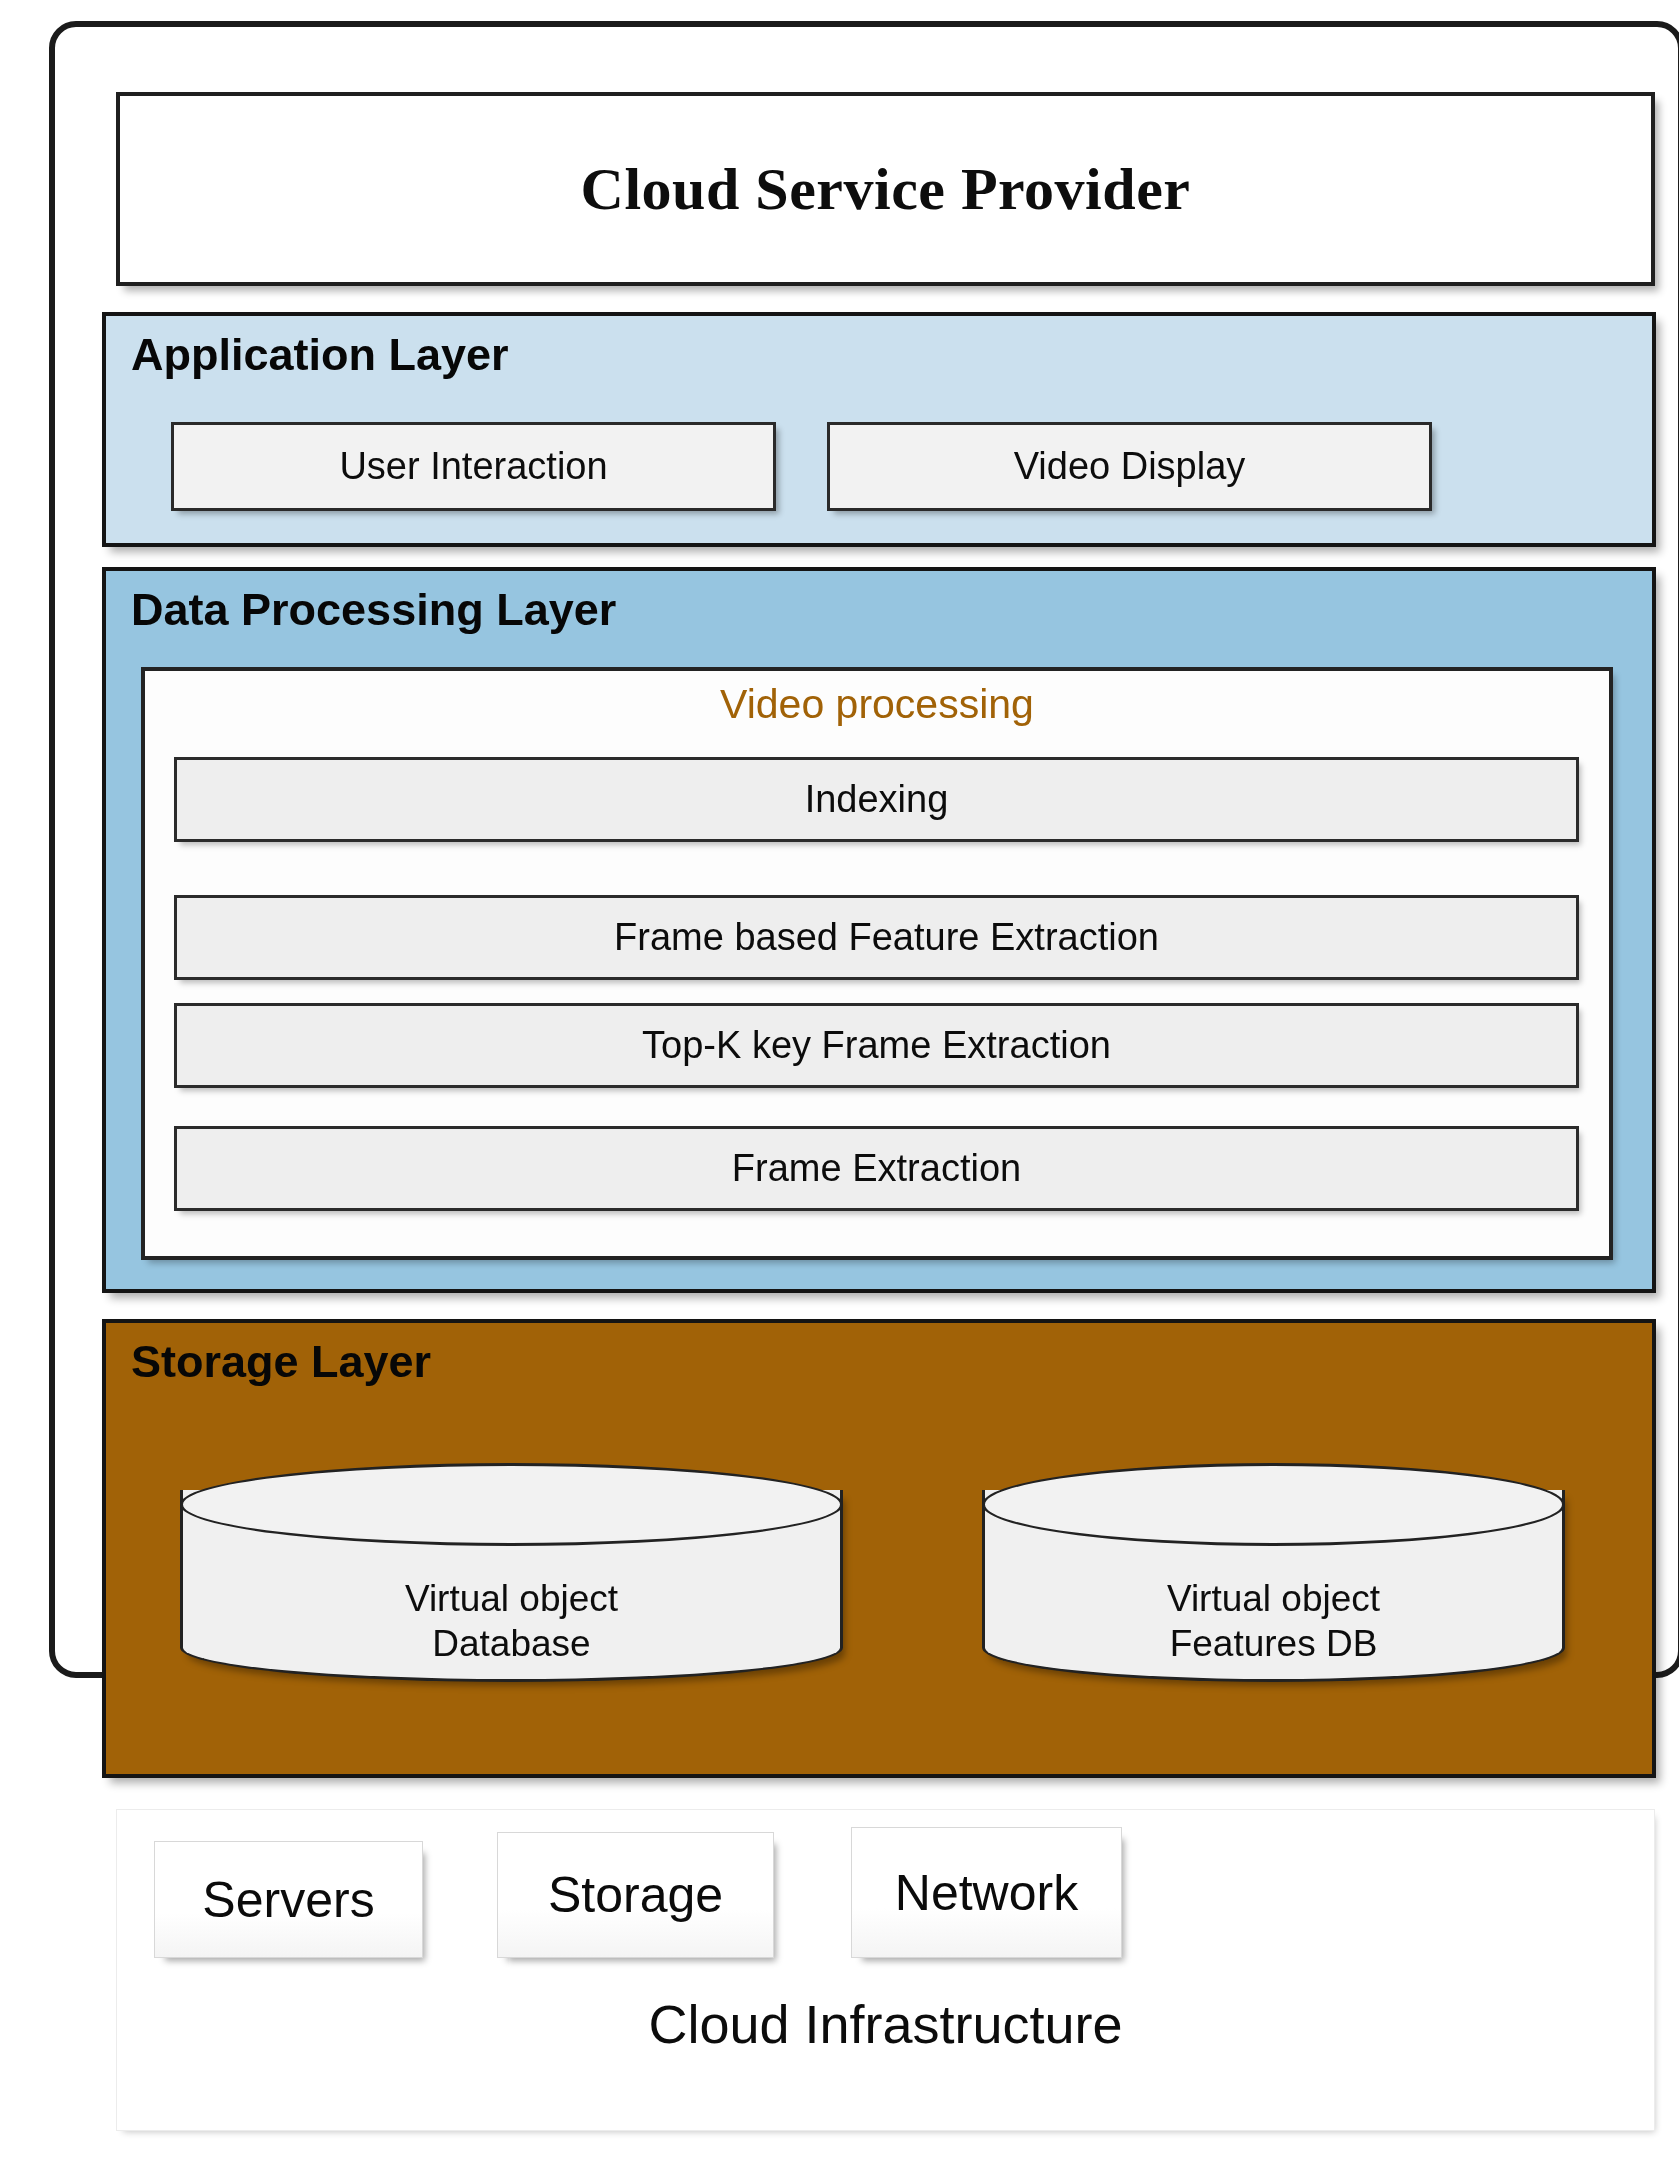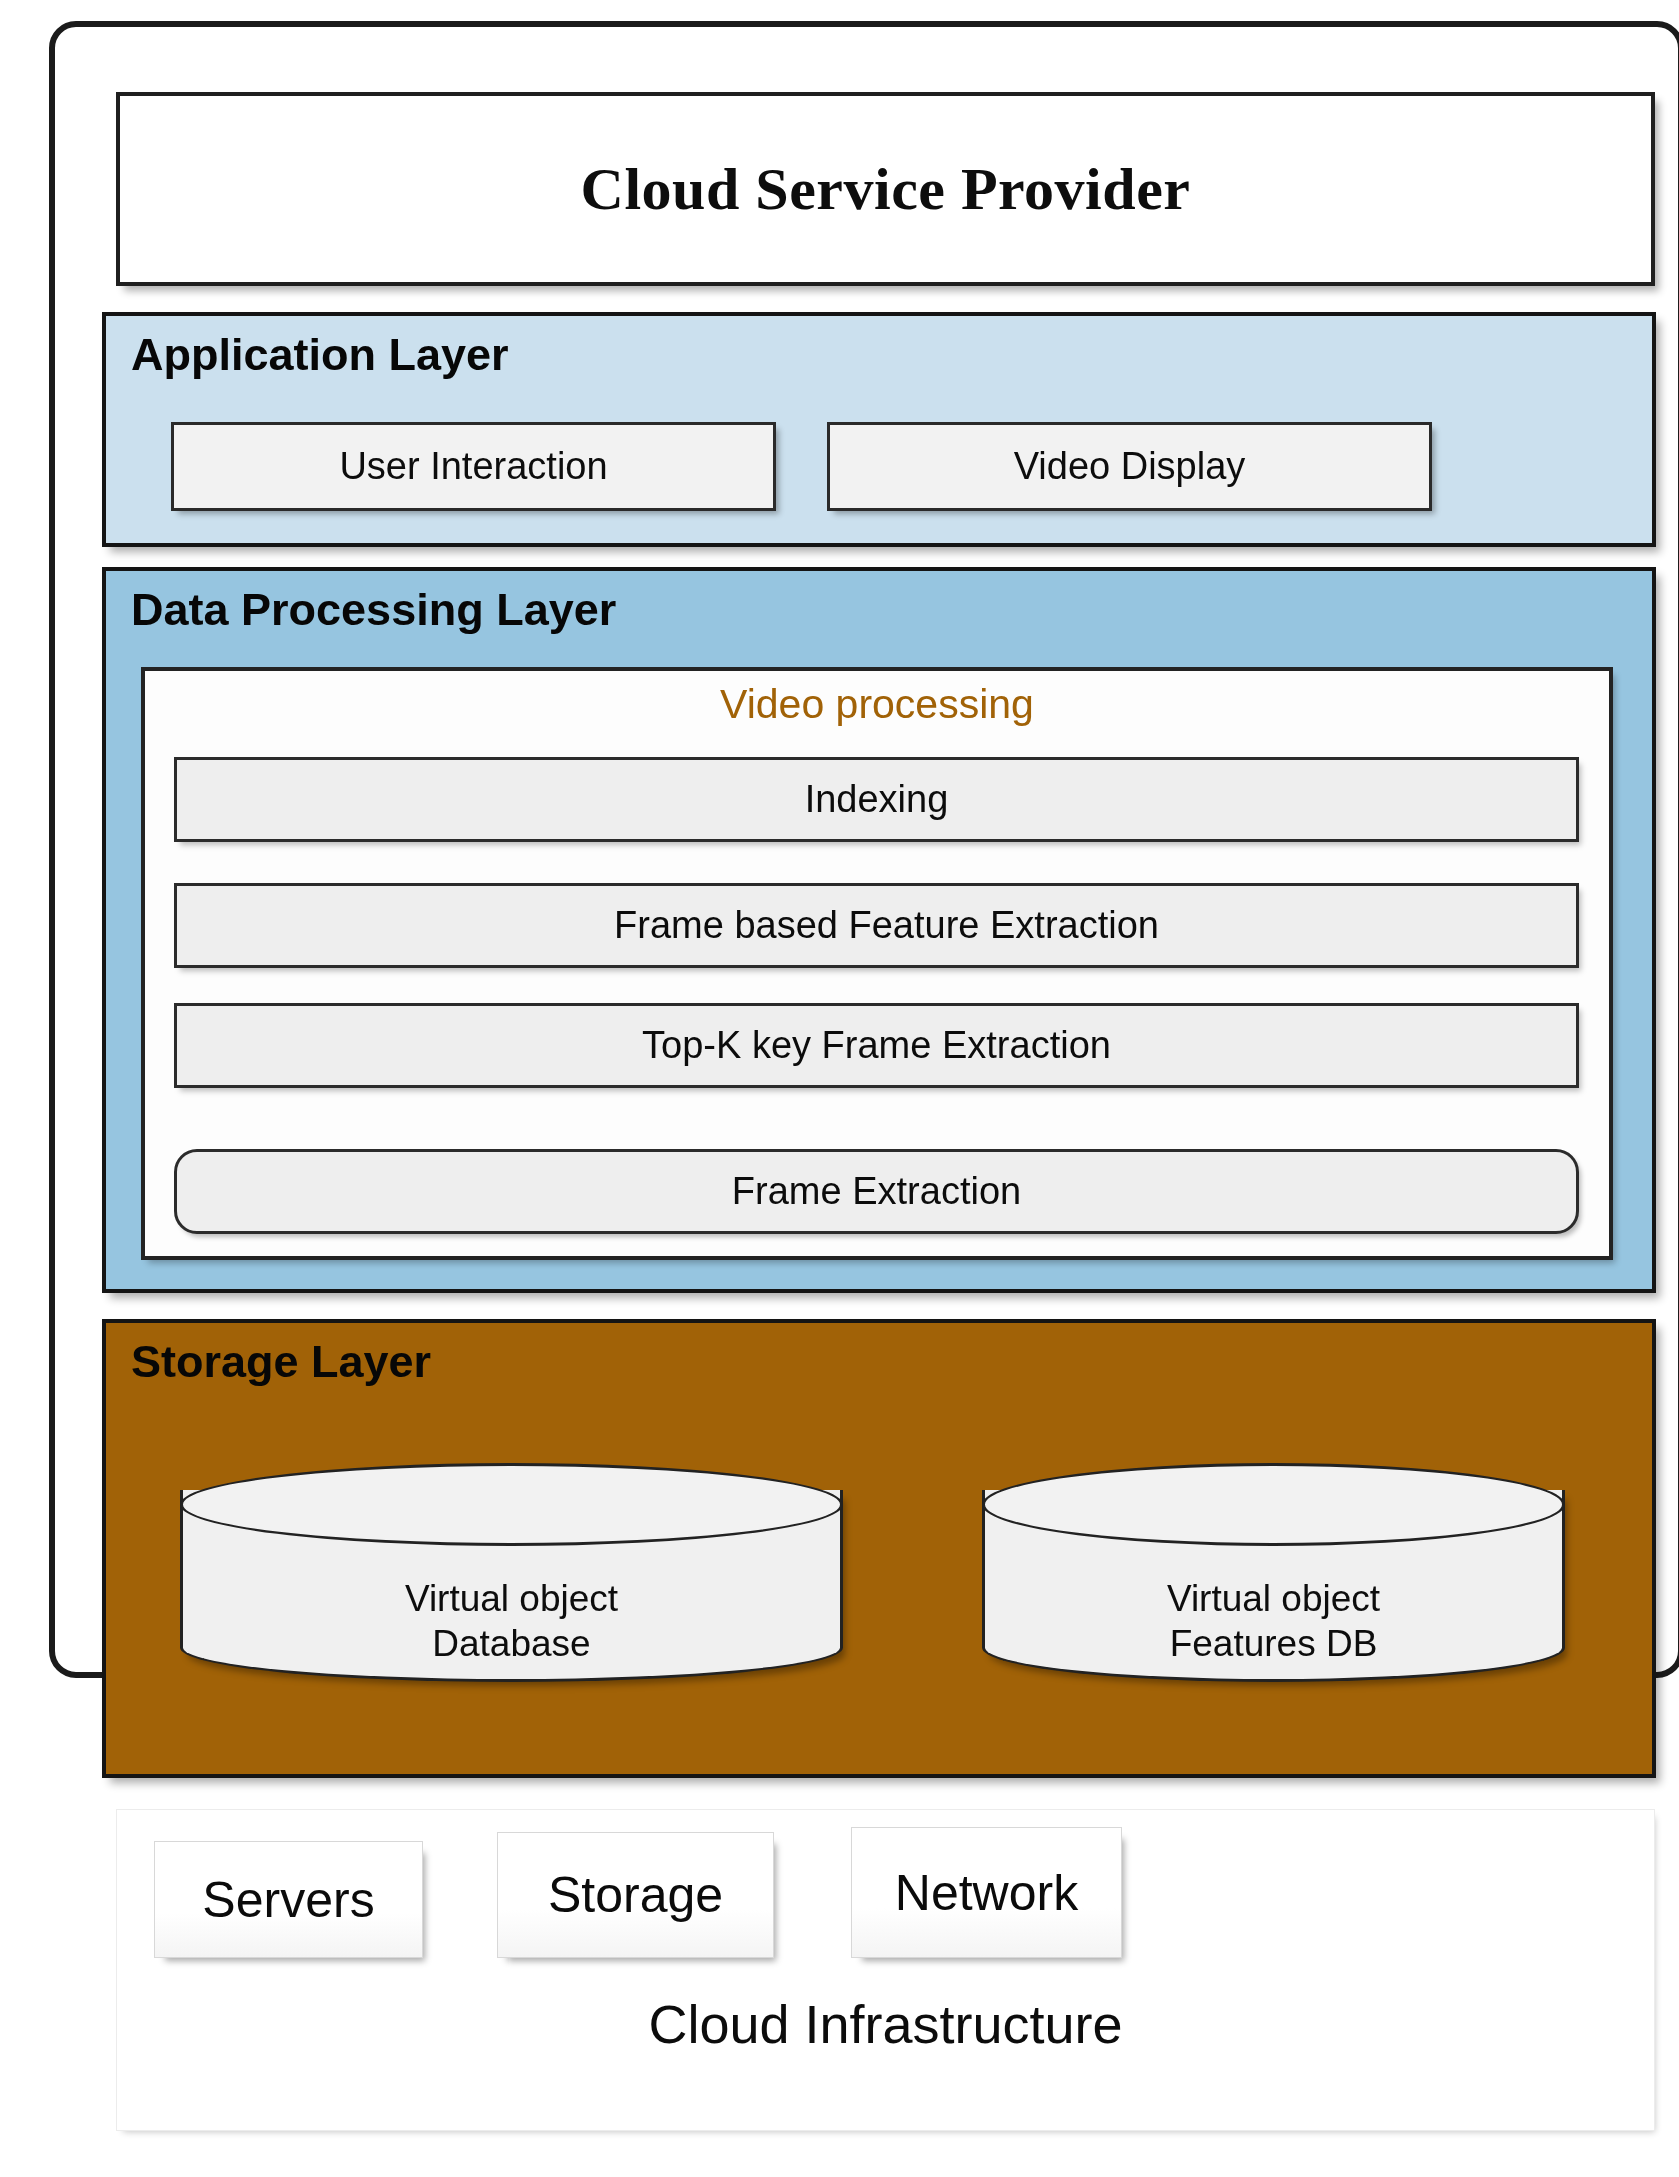--- a/index.html
+++ b/index.html
@@ -142,23 +142,23 @@
     border: 3.8px solid #2b2b2b;
     background: #eeeeee;
     display: flex;
     align-items: center;
     justify-content: center;
     font-size: 38px;
     color: #0c0c0c;
     box-shadow: 3.8px 4.8px 5.8px -1.9px rgba(0,0,0,0.26);
   }
   .vp-item-0 { top: 86px; }
-  .vp-item-1 { top: 212px; padding-left: 20px; }
+  .vp-item-1 { top: 224px; padding-left: 20px; }
   .vp-item-2 { top: 332px; }
-  .vp-item-3 { top: 478px; border-radius: 23px; }
+  .vp-item-3 { top: 455px; }
 
   
   .st-layer {
     left: 47px;
     top: 1292px;
     width: 1554px;
     height: 459px;
     background: #a16207;
   }
   .st-layer .layer-title {

